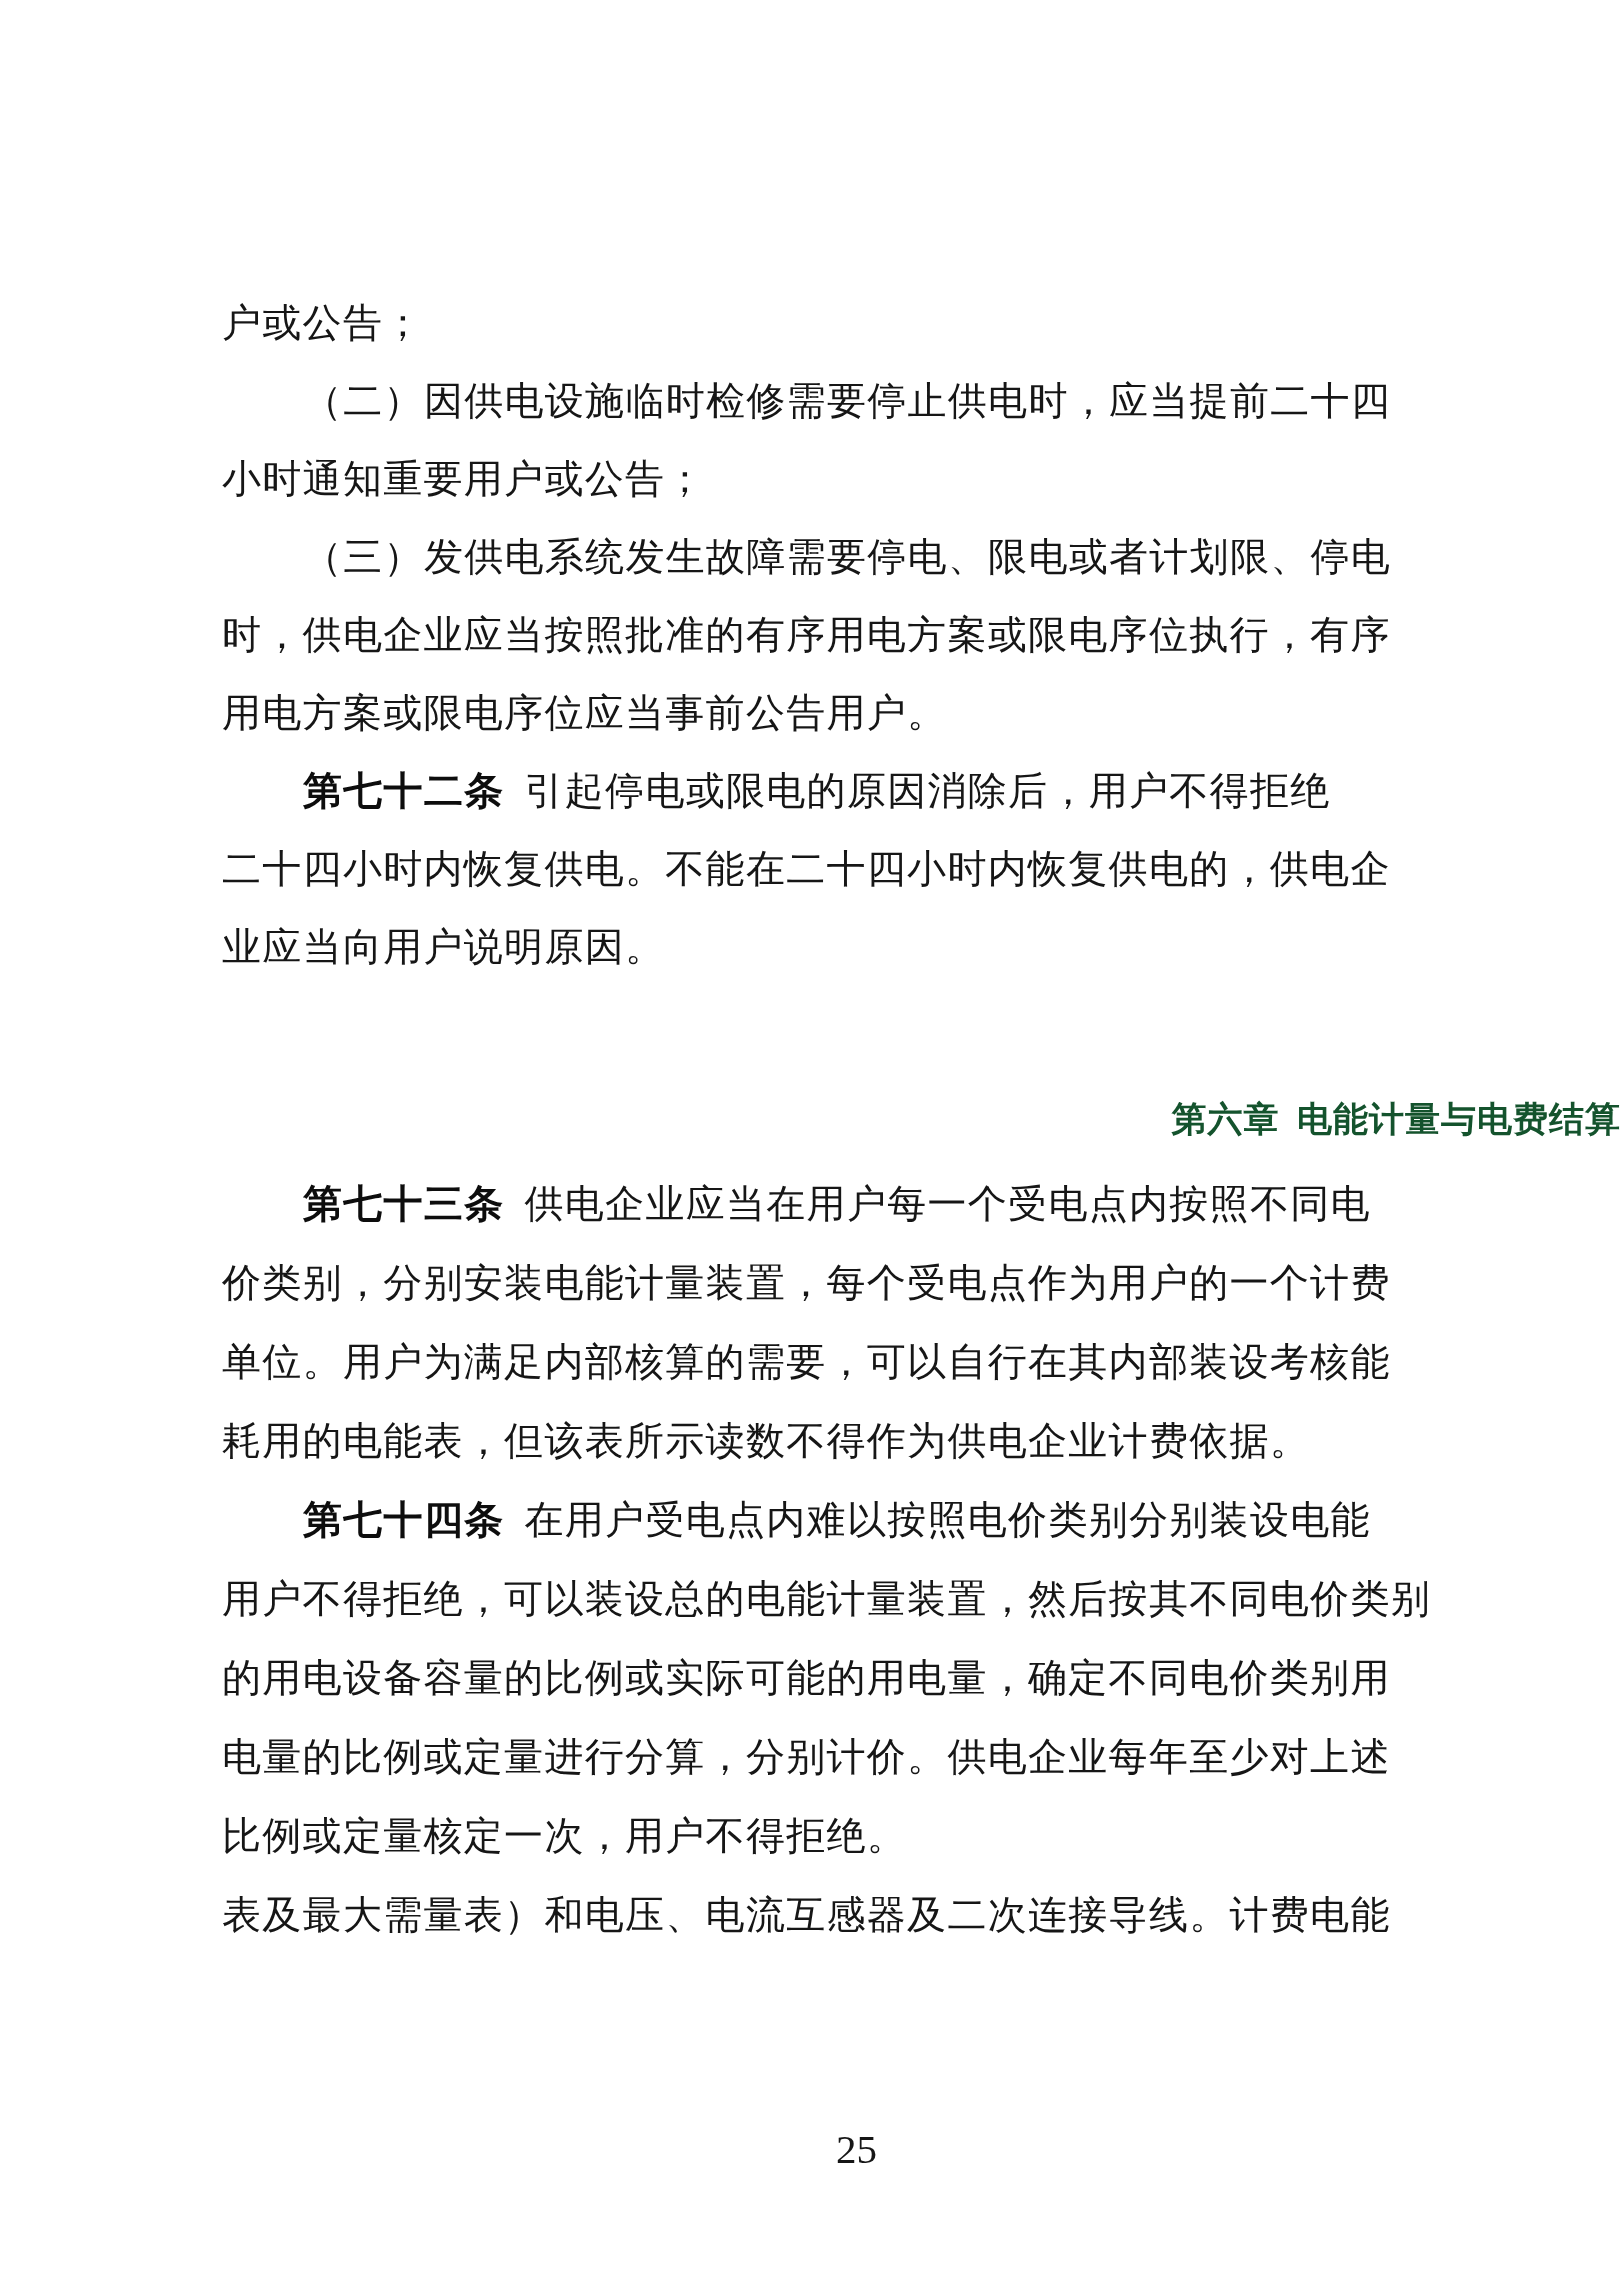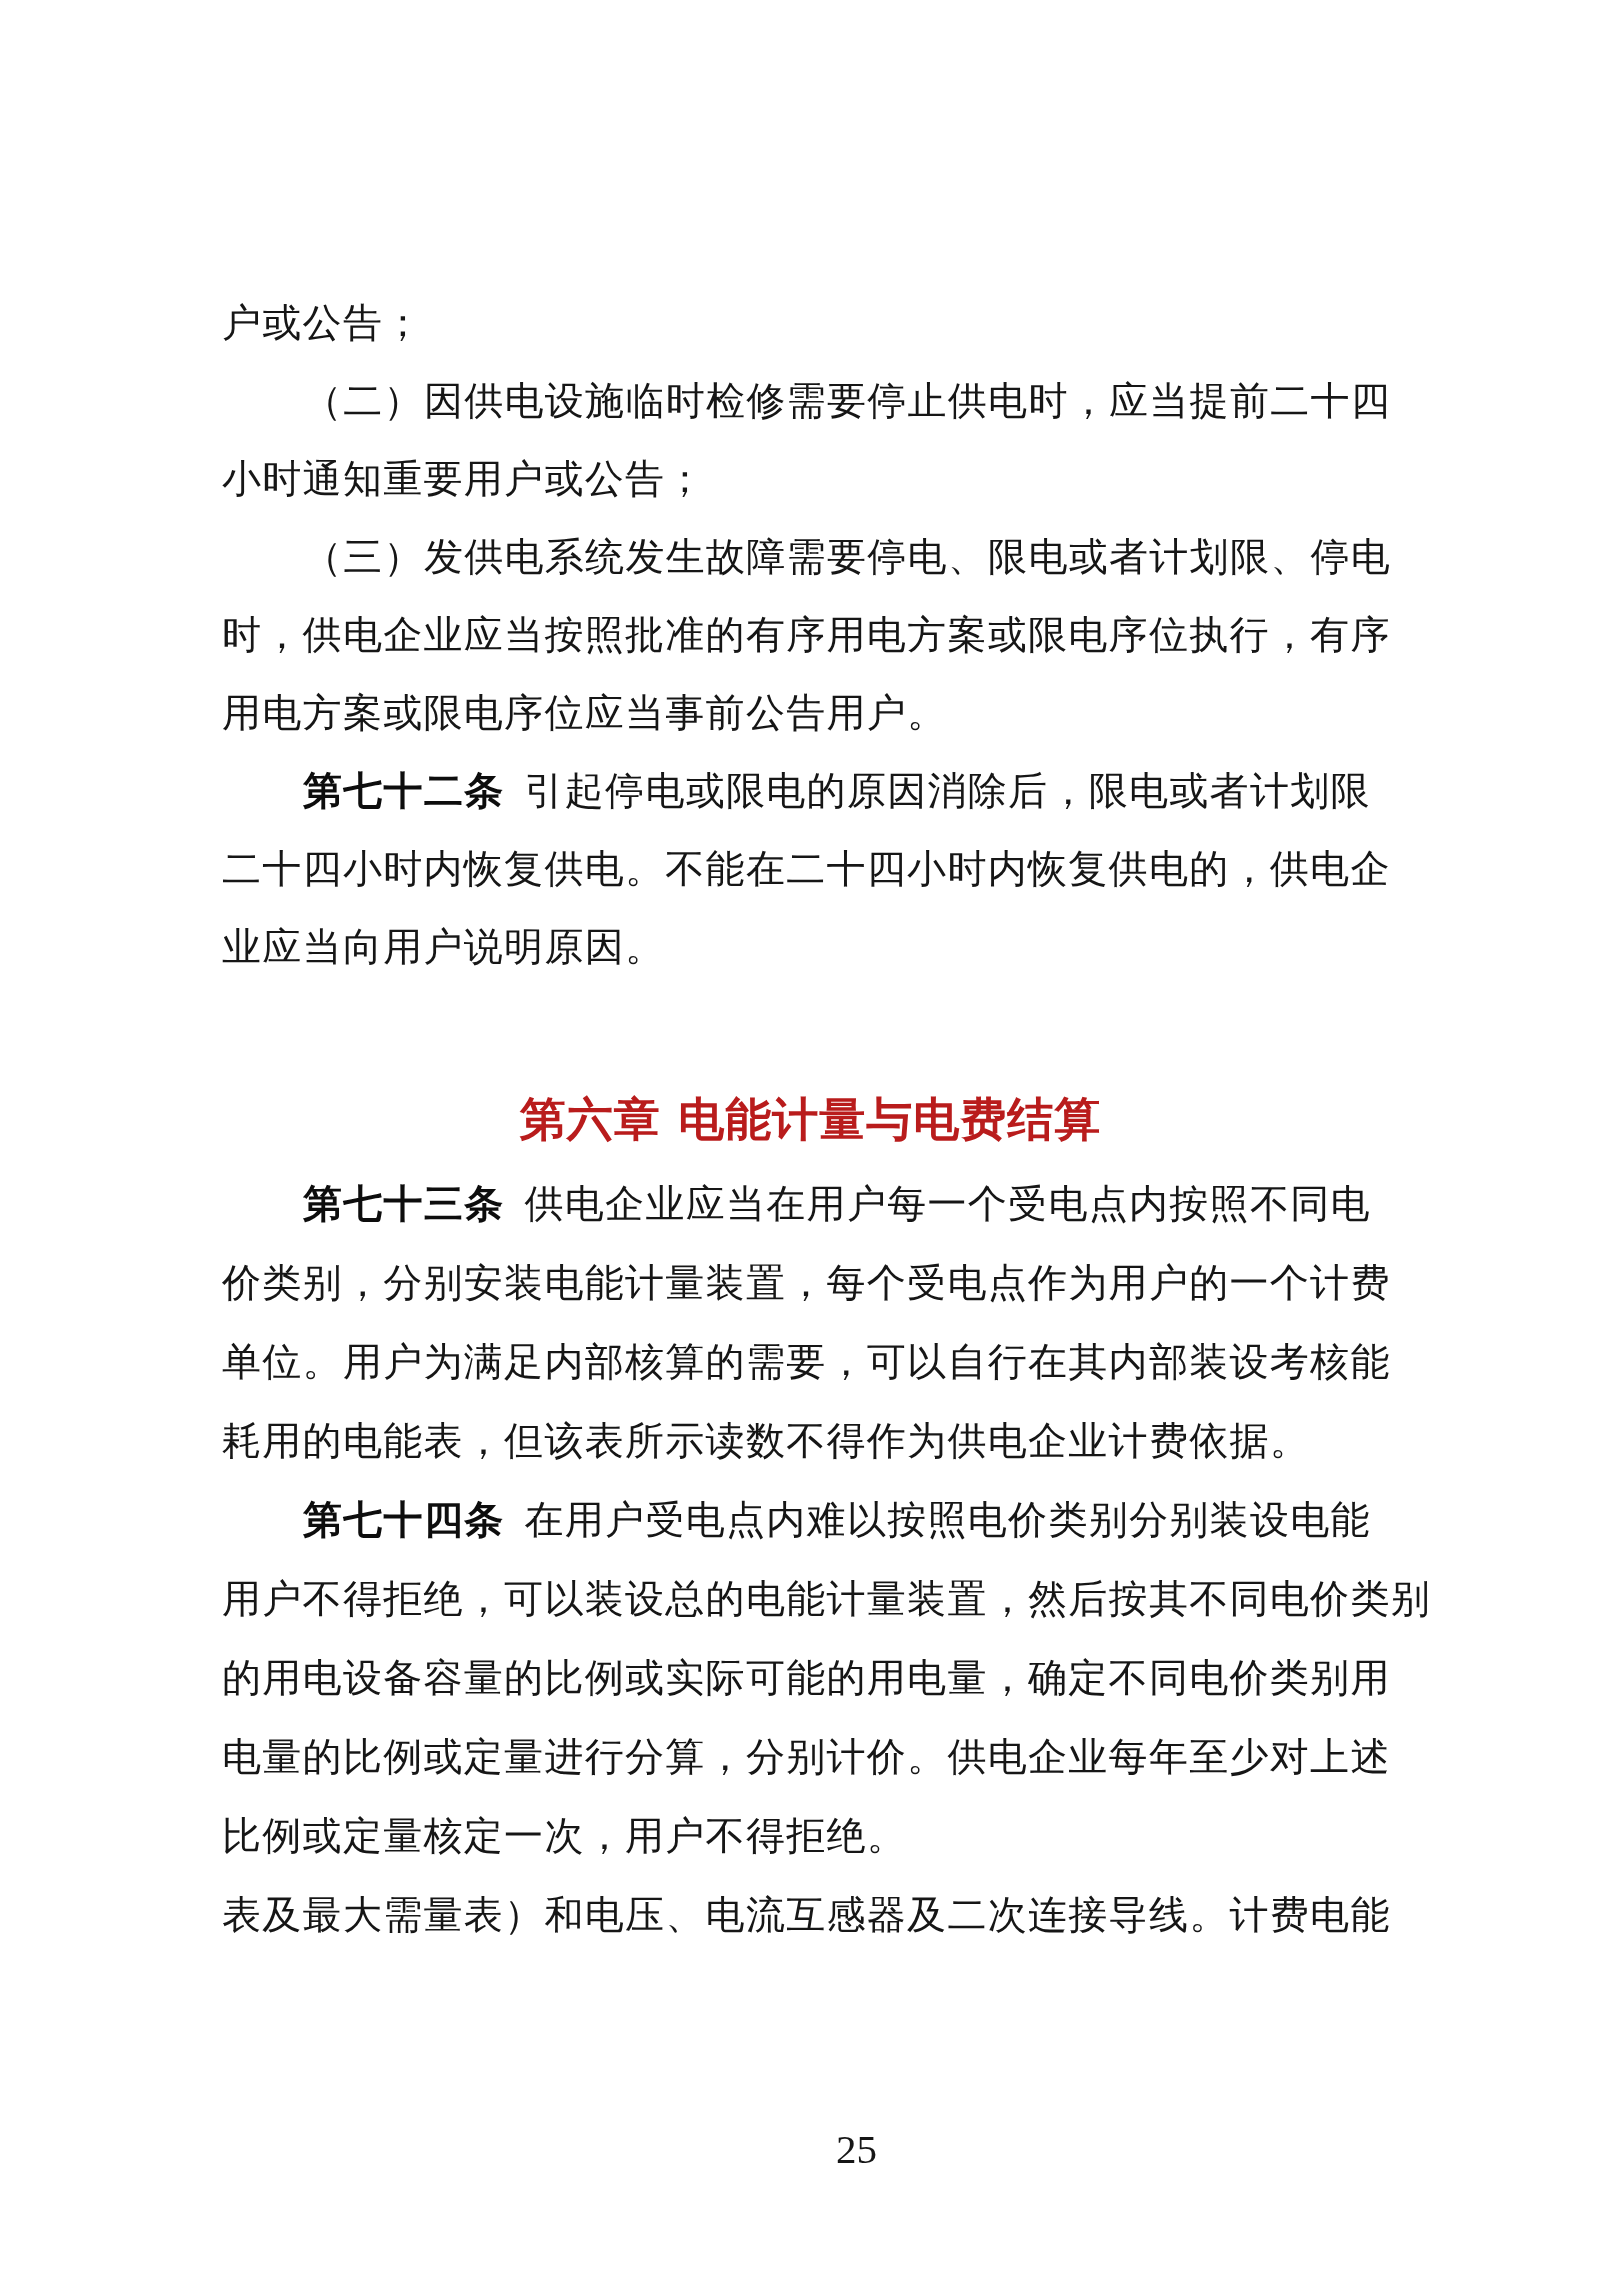--- a/index.html
+++ b/index.html
@@ -49,26 +49,26 @@
     margin-right: 20px;
     color: #0d0d0d;
   }
   .lead:empty { display: none; }
   .chapter-heading {
     position: absolute;
     left: 0; top: 1080px;
     width: 1621px;
     height: 78px;
     line-height: 78px;
-    text-align: center;
+    text-align: right;
     font-family: "Liberation Sans", "DejaVu Sans", sans-serif;
     font-weight: bold;
-    font-size: 46px;
+    font-size: 35px;
     letter-spacing: 1px;
-    color: #b91c1c;
+    color: #14532d;
   }
   .chapter-heading .part2 { margin-left: 17.6px; }
   .page-number {
     position: absolute;
     left: 0; top: 2125px;
     width: 1621px;
     height: 49px;
     line-height: 49px;
     text-align: center;
     font-size: 41px;
@@ -81,21 +81,21 @@
 
 <div class="page">
 
   <div class="text-block" id="block1">
     <div class="line"><span>户或公告；</span></div>
     <div class="line ind"><span>（二）因供电设施临时检修需要停止供电时，应当提前二十四</span></div>
     <div class="line"><span>小时通知重要用户或公告；</span></div>
     <div class="line ind"><span>（三）发供电系统发生故障需要停电、限电或者计划限、停电</span></div>
     <div class="line"><span>时，供电企业应当按照批准的有序用电方案或限电序位执行，有序</span></div>
     <div class="line"><span>用电方案或限电序位应当事前公告用户。</span></div>
-    <div class="line ind"><span class="lead">第七十二条</span><span>引起停电或限电的原因消除后，限电或者计划限</span></div>
+    <div class="line ind"><span class="lead">第七十二条</span><span>引起停电或限电的原因消除后，用户不得拒绝</span></div>
     <div class="line"><span>二十四小时内恢复供电。不能在二十四小时内恢复供电的，供电企</span></div>
     <div class="line"><span>业应当向用户说明原因。</span></div>
   </div>
 
   <div class="chapter-heading">
     <span class="part1">第六章</span><span class="part2">电能计量与电费结算</span>
   </div>
 
   <div class="text-block" id="block2">
     <div class="line ind"><span class="lead">第七十三条</span><span>供电企业应当在用户每一个受电点内按照不同电</span></div>

